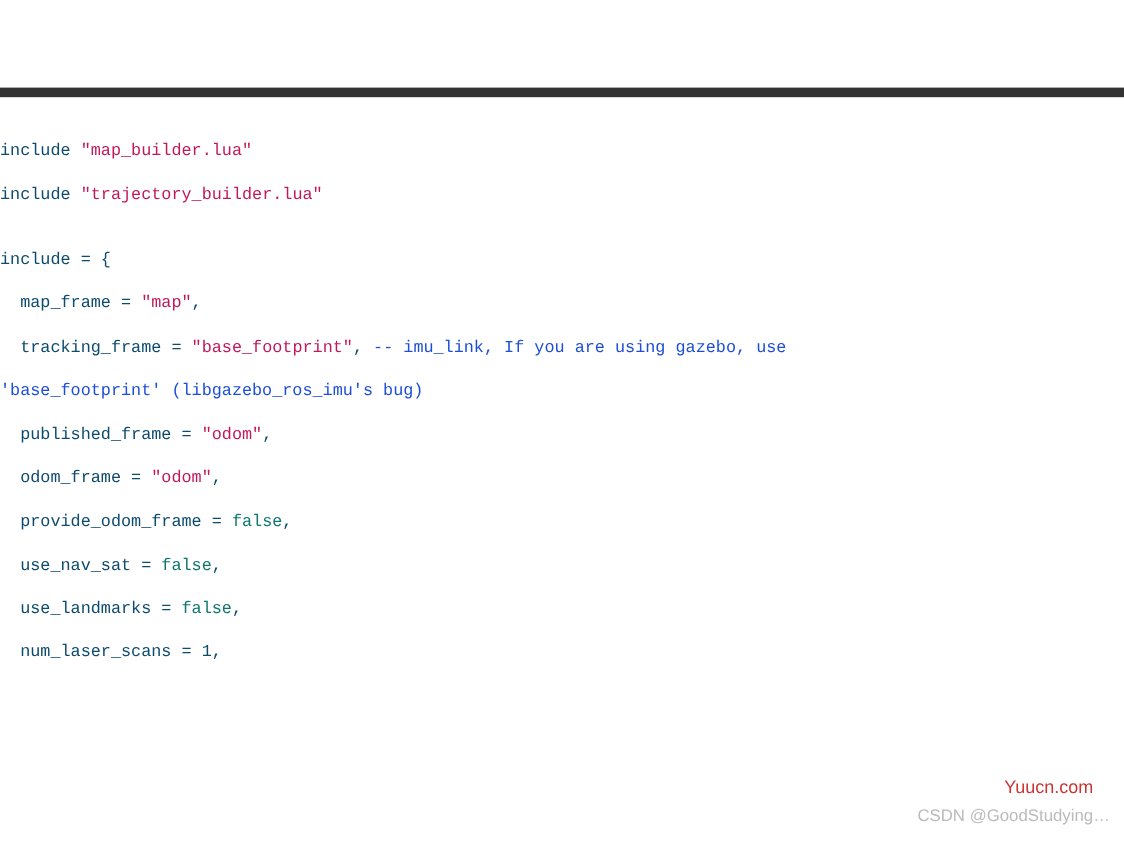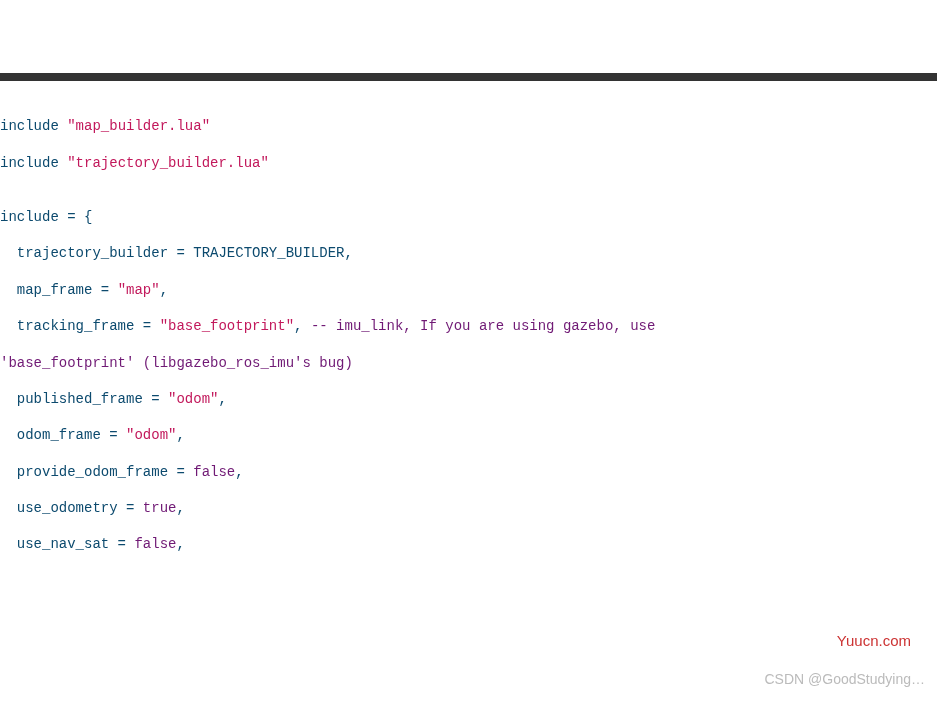--- a/index.html
+++ b/index.html
@@ -16,26 +16,26 @@
 }
 .topbar {
   background: #333;
   height: 8px;
   width: 100%;
 }
 .code-area { padding: 0 0 0 0; }
 .line { white-space: pre; }
 .t-plain { color: #0c4a6e; }
 .t-str { color: #c2185b; }
-.t-kw { color: #701a75; }
-.t-comment { color: #701a75; font-family: Liberation Mono, monospace; }
+.t-kw { color: #0f766e; }
+.t-comment { color: #1d4ed8; font-family: Liberation Mono, monospace; }
 .wm1 {
   position: absolute;
   right: 26px;
-  bottom: 64px;
+  bottom: 48px;
   color: #c33;
   font-family: Arial, sans-serif;
   font-size: 15px;
 }
 .wm2 {
   position: absolute;
   right: 12px;
   bottom: 26px;
   color: #bbb;
   font-family: Arial, sans-serif;
@@ -46,29 +46,29 @@
 <body>
 
 
 
 <div class="topbar"></div>
 <div class="code-area">
 <div class="line"><span class="t-plain">include </span><span class="t-str">"map_builder.lua"</span></div>
 <div class="line"><span class="t-plain">include </span><span class="t-str">"trajectory_builder.lua"</span></div>
 <div class="line"><span class="t-plain"></span></div>
 <div class="line"><span class="t-plain">include = {</span></div>
-<div class="line"><span class="t-plain">  trajectory_builder = TRAJECTORY_BUILDER,</span></div>
 <div class="line"><span class="t-plain">  map_frame = </span><span class="t-str">"map"</span><span class="t-plain">,</span></div>
 <div class="line"><span class="t-plain">  tracking_frame = </span><span class="t-str">"base_footprint"</span><span class="t-plain">, </span><span class="t-comment">-- imu_link, If you are using gazebo, use </span></div>
 <div class="line"><span class="t-comment">'base_footprint' (libgazebo_ros_imu's bug)</span></div>
 <div class="line"><span class="t-plain">  published_frame = </span><span class="t-str">"odom"</span><span class="t-plain">,</span></div>
 <div class="line"><span class="t-plain">  odom_frame = </span><span class="t-str">"odom"</span><span class="t-plain">,</span></div>
 <div class="line"><span class="t-plain">  provide_odom_frame = </span><span class="t-kw">false</span><span class="t-plain">,</span></div>
-<div class="line"><span class="t-plain">  use_odometry = </span><span class="t-kw">true</span><span class="t-plain">,</span></div>
 <div class="line"><span class="t-plain">  use_nav_sat = </span><span class="t-kw">false</span><span class="t-plain">,</span></div>
+<div class="line"><span class="t-plain">  use_landmarks = </span><span class="t-kw">false</span><span class="t-plain">,</span></div>
+<div class="line"><span class="t-plain">  num_laser_scans = 1,</span></div>
 
 
 
 
 
 
 
 
 
 

